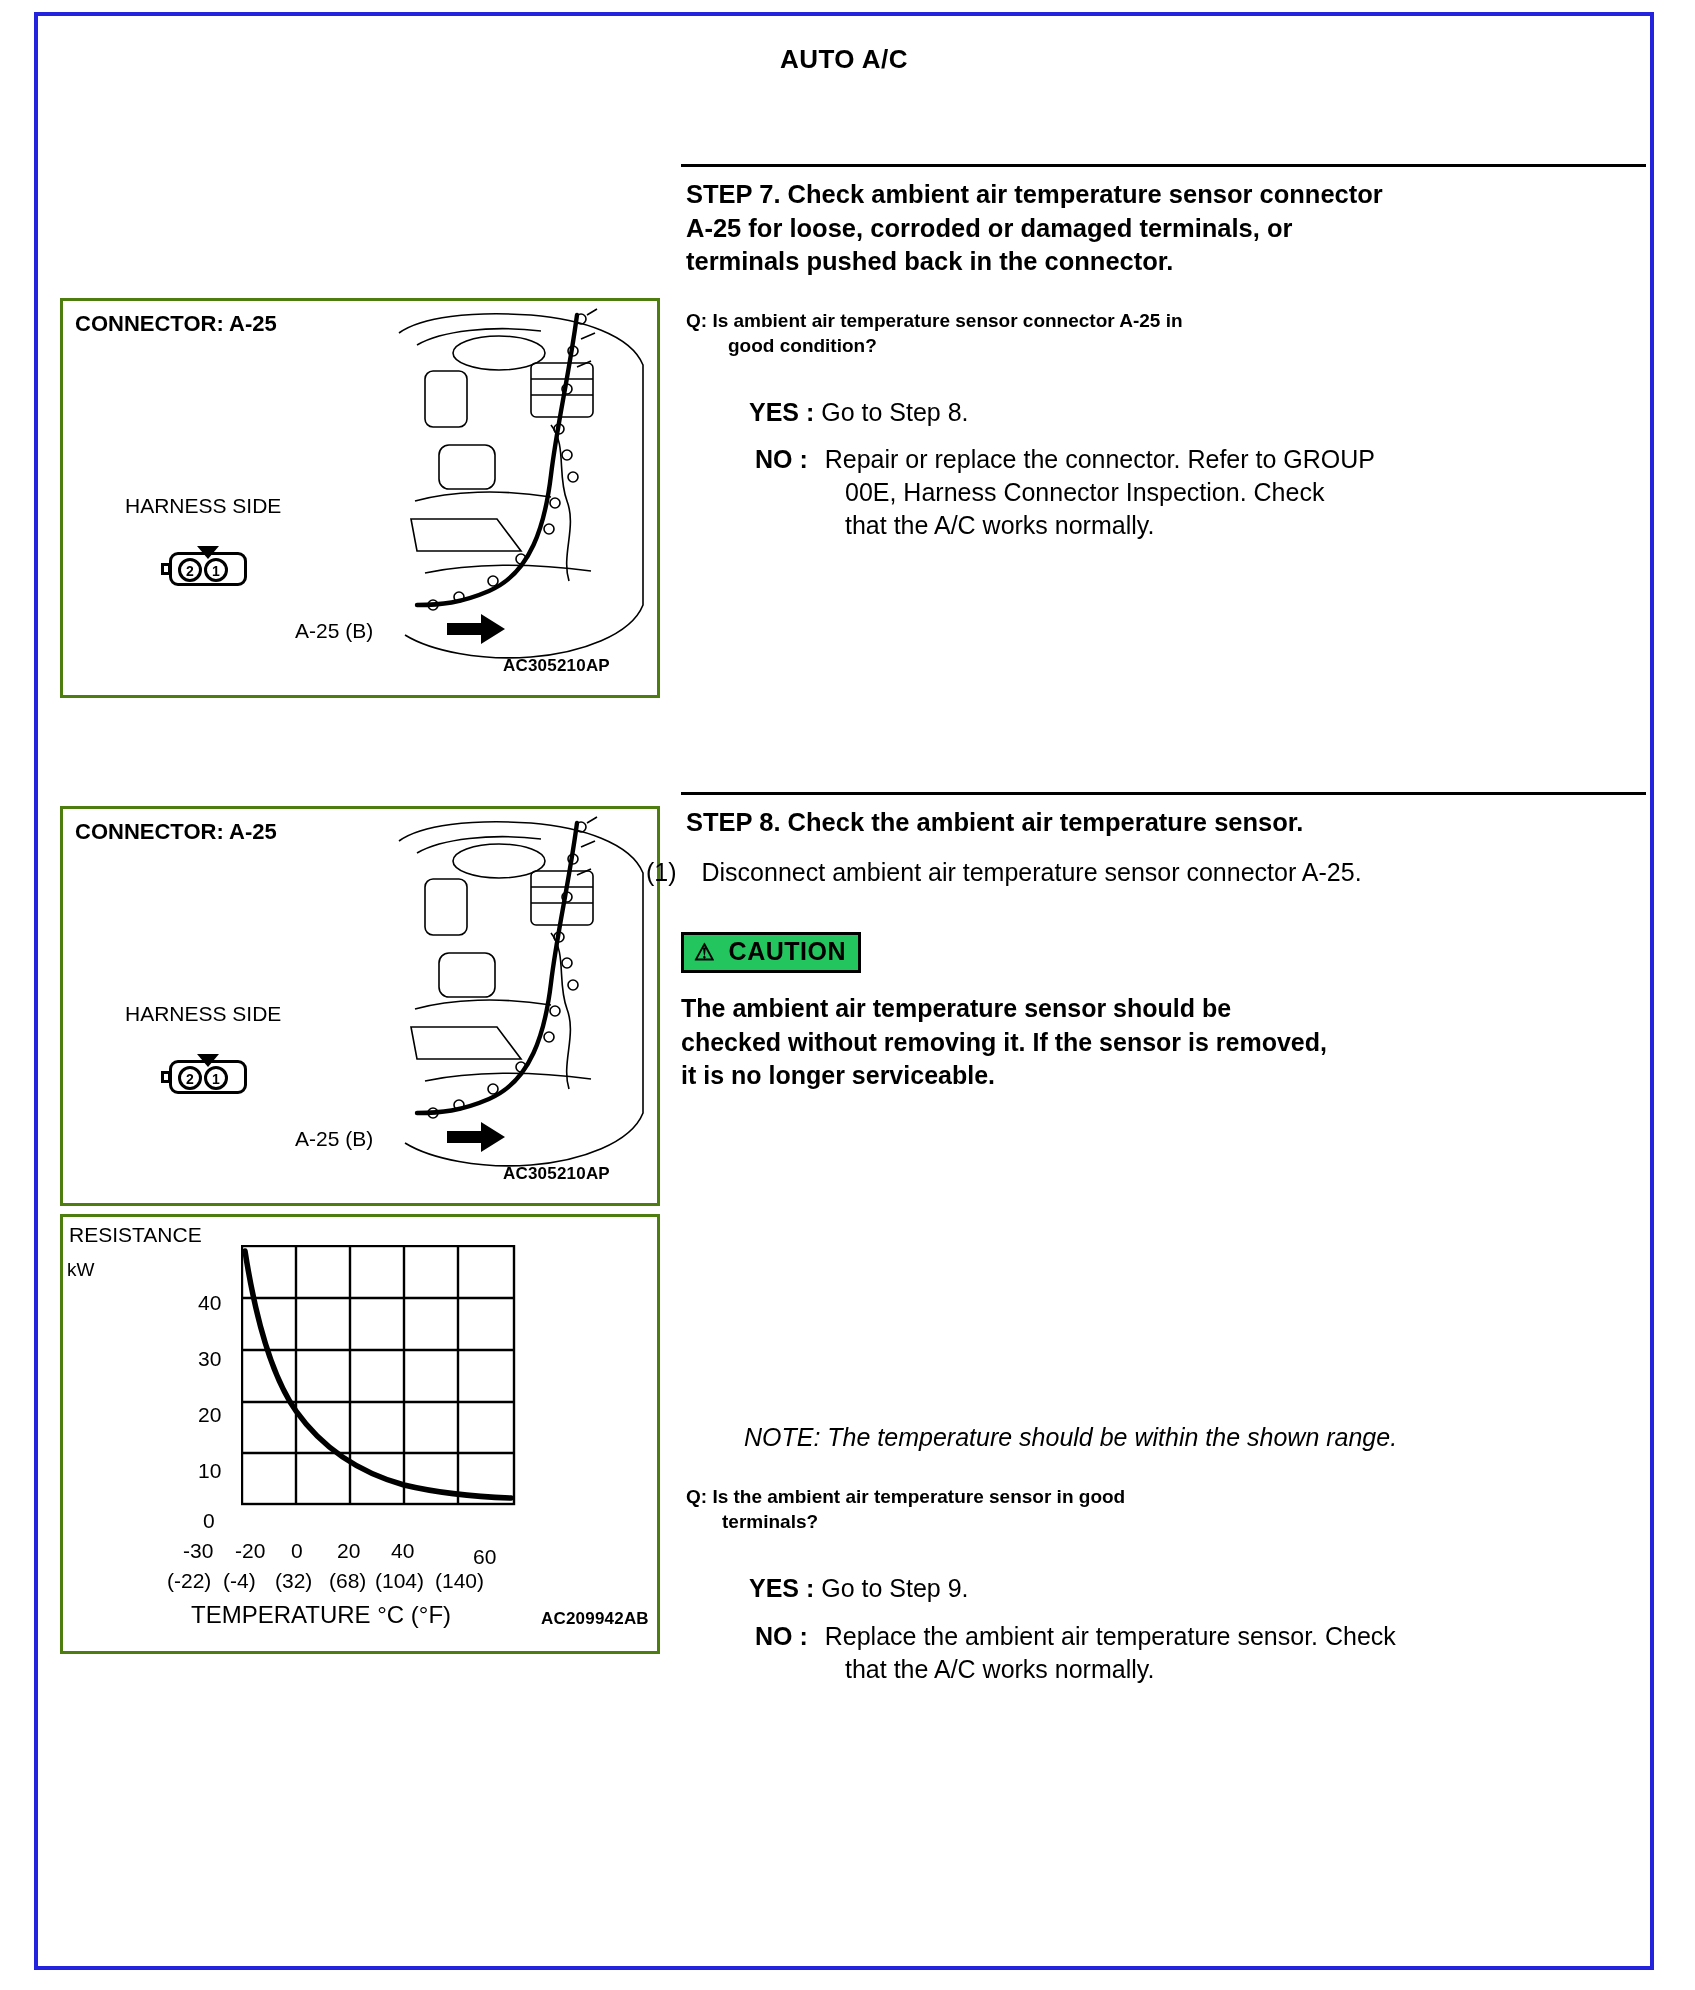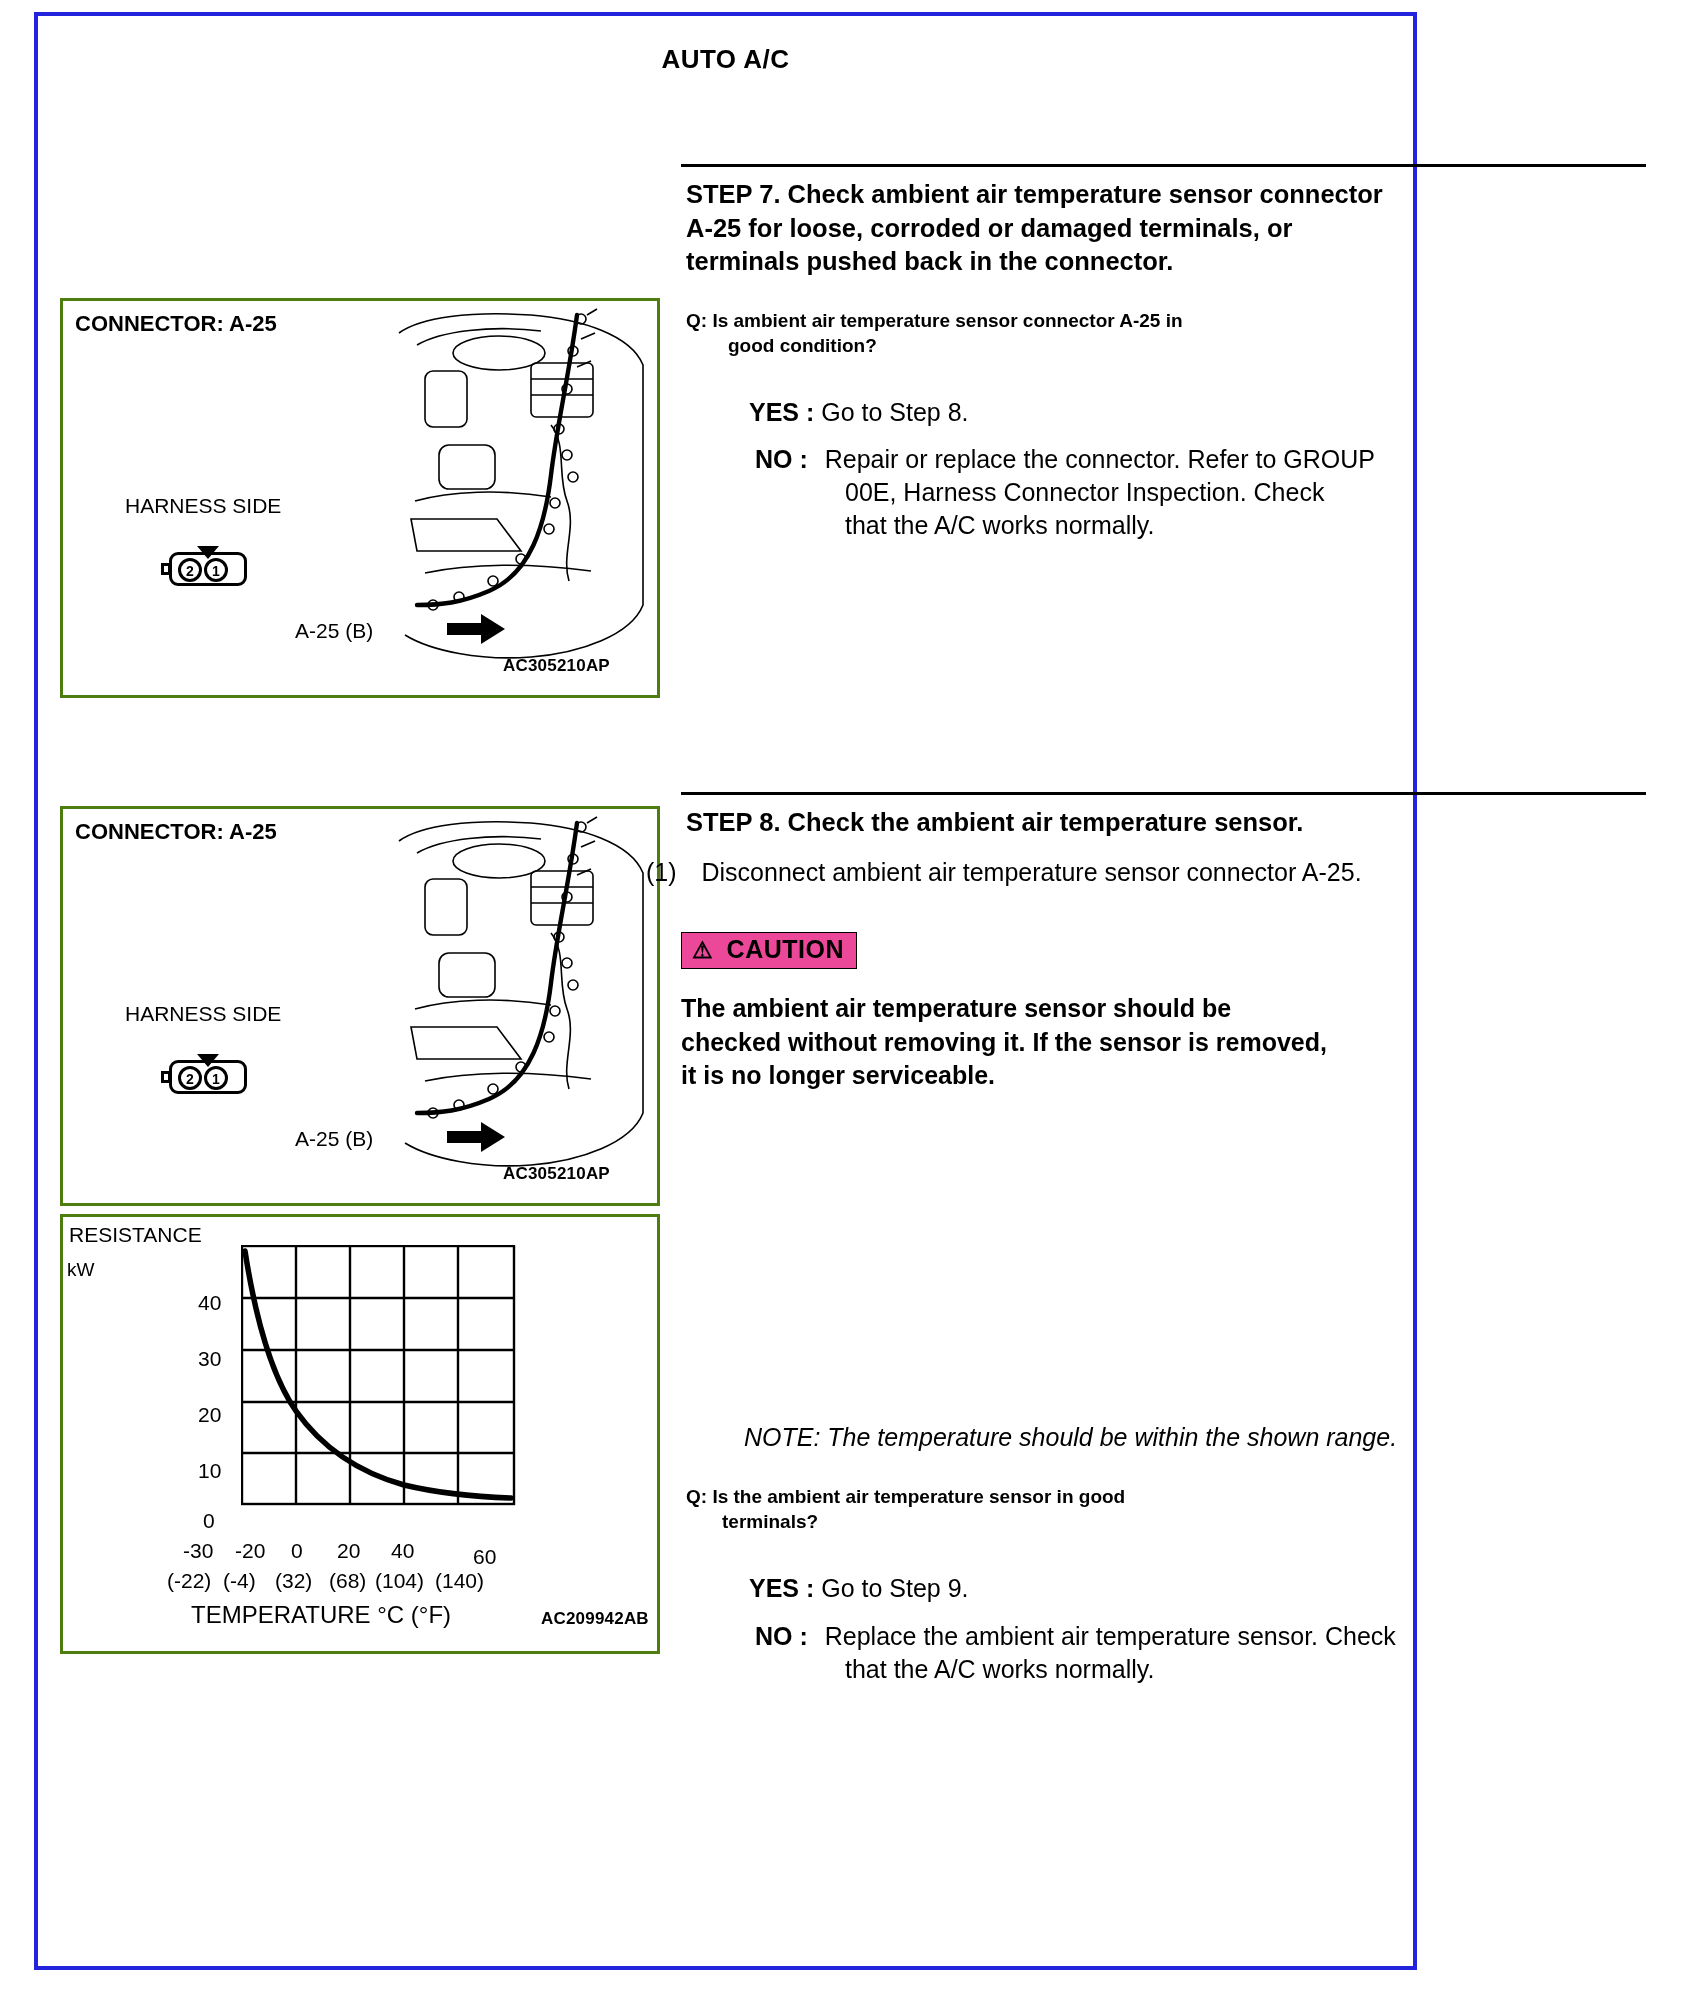--- a/index.html
+++ b/index.html
@@ -12,21 +12,21 @@
     height: 1990px;
     font-family: "Liberation Sans", sans-serif;
     color: #000;
     position: relative;
     overflow: hidden;
   }
   .page {
     position: absolute;
     left: 34px;
     top: 12px;
-    width: 1383px;
+    width: 1620px;
     height: 1958px;
     border: 4px solid #2323dd;
     background: #fff;
     box-sizing: border-box;
   }
   .page-inner {
     position: absolute;
     inset: 0;
     padding: 0;
   }
@@ -155,26 +155,26 @@
   .ans {
     position: absolute;
     font-size: 25px;
     line-height: 1.32;
     margin-left: 17px;
   }
   .ans .lbl { font-weight: bold; }
 
   .caution-box {
     position: absolute;
-    border: 1px solid #000000;
+    border: 3px solid #000000;
     padding: 2px 12px 4px 10px;
     font-size: 25px;
     font-weight: bold;
     letter-spacing: 0.5px;
-    background: #ec4899;
+    background: #22c55e;
   }
 
   
   .graph-axis-text { position: absolute; font-size: 21px; }
   .graph-axis-text.small { font-size: 19px; }
 </style>
 </head>
 <body>
 
 <div class="page">

